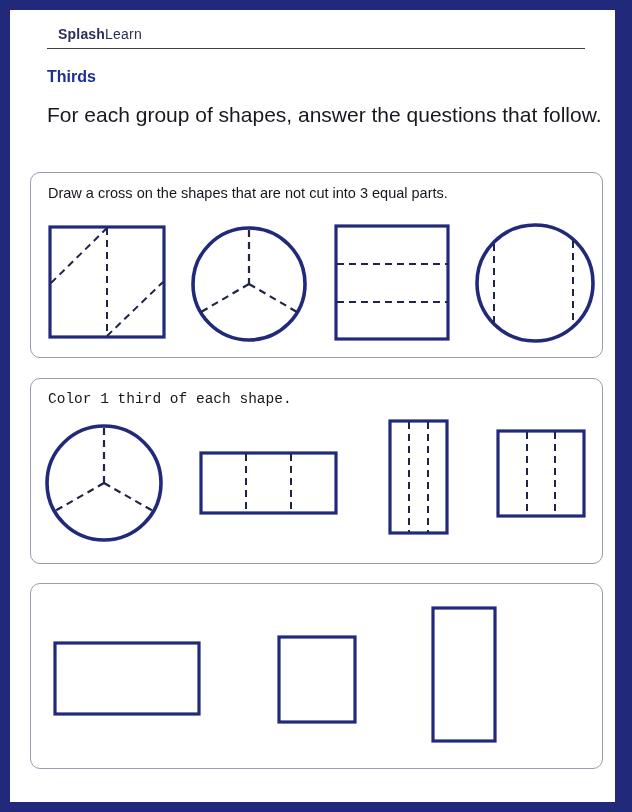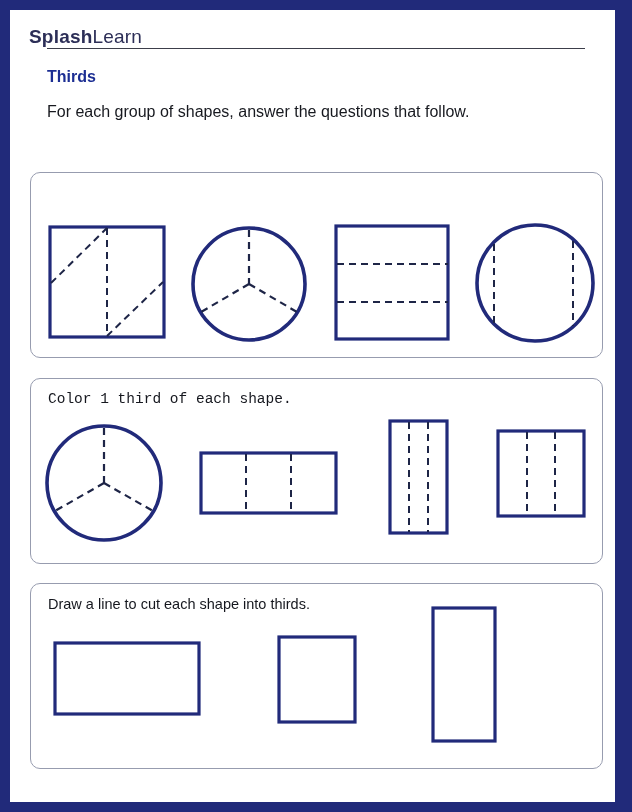--- a/index.html
+++ b/index.html
@@ -6,26 +6,26 @@
   .page {
     position:relative; width:632px; height:812px; background:#ffffff;
     font-family:"Liberation Sans", sans-serif; overflow:hidden;
   }
   .frame {
     position:absolute; inset:0;
     border-style:solid; border-color:#212a7a;
     border-width:10px 17px 10px 10px;
     pointer-events:none; box-sizing:border-box;
   }
-  .logo { position:absolute; left:29px; top:26px; font-size:19px; color:#2c2e57; letter-spacing:.2px; }
+  .logo { position:absolute; left:58px; top:26px; font-size:14px; color:#2c2e57; letter-spacing:.2px; }
   .logo .b { font-weight:800; }
   .logo .l { font-weight:400; }
   .rule { position:absolute; left:47px; top:48px; width:538px; height:0; border-top:1.4px solid #3c3e4a; }
   .title { position:absolute; left:47px; top:68px; font-size:16px; font-weight:700; color:#1c2e93; }
-  .intro { position:absolute; left:47px; top:103px; font-size:16px; color:#17191f; }
+  .intro { position:absolute; left:47px; top:103px; font-size:21px; color:#17191f; }
   .section {
     position:absolute; left:30px; width:573px; height:186px;
     border:1.6px solid #979caf; border-radius:10px; background:#ffffff; box-sizing:border-box;
   }
   .sec1 { top:172px; } .sec2 { top:378px;font-family:Liberation Mono, monospace; } .sec3 { top:583px; }
   .prompt { position:absolute; left:17px; top:12px; font-size:14.5px; color:#15171e; }
   .shape { position:absolute; }
   svg { display:block; }
 </style>
 </head>
@@ -36,20 +36,21 @@
   <div class="frame"></div>
 
   <div class="logo">
     <span class="b">Splash</span><span class="l">Learn</span>
   </div>
   <div class="rule"></div>
   <div class="title">Thirds</div>
   <div class="intro">For each group of shapes, answer the questions that follow.</div>
 
   <div class="section sec1">
+    <div class="prompt">Draw a cross on the shapes that are not cut into 3 equal parts.</div>
 
     <div class="shape" style="left:17px; top:52px;">
       <svg width="120" height="116" viewBox="0 0 120 116">
         <rect x="2" y="2" width="114" height="110" fill="none" stroke="#212a7a" stroke-width="3.2"></rect>
         <line x1="59" y1="3" x2="59" y2="111" stroke="#1e2547" stroke-width="2" stroke-dasharray="7 5"></line>
         <line x1="3" y1="58" x2="59" y2="3" stroke="#1e2547" stroke-width="2" stroke-dasharray="7 5"></line>
         <line x1="59" y1="111" x2="115" y2="57" stroke="#1e2547" stroke-width="2" stroke-dasharray="7 5"></line>
       </svg>
     </div>
 
@@ -110,21 +111,20 @@
     <div class="shape" style="left:465px; top:50px;">
       <svg width="90" height="89" viewBox="0 0 90 89">
         <rect x="2" y="2" width="86" height="85" fill="none" stroke="#212a7a" stroke-width="3.2"></rect>
         <line x1="31" y1="3" x2="31" y2="86" stroke="#1e2547" stroke-width="2" stroke-dasharray="7 5"></line>
         <line x1="59" y1="3" x2="59" y2="86" stroke="#1e2547" stroke-width="2" stroke-dasharray="7 5"></line>
       </svg>
     </div>
   </div>
 
   <div class="section sec3">
-    <div class="prompt">Draw a line to cut each shape into thirds.</div>
 
     <div class="shape" style="left:22px; top:57px;">
       <svg width="148" height="75" viewBox="0 0 148 75">
         <rect x="2" y="2" width="144" height="71" fill="none" stroke="#212a7a" stroke-width="3.2"></rect>
       </svg>
     </div>
 
     <div class="shape" style="left:246px; top:51px;">
       <svg width="80" height="89" viewBox="0 0 80 89">
         <rect x="2" y="2" width="76" height="85" fill="none" stroke="#212a7a" stroke-width="3.2"></rect>

